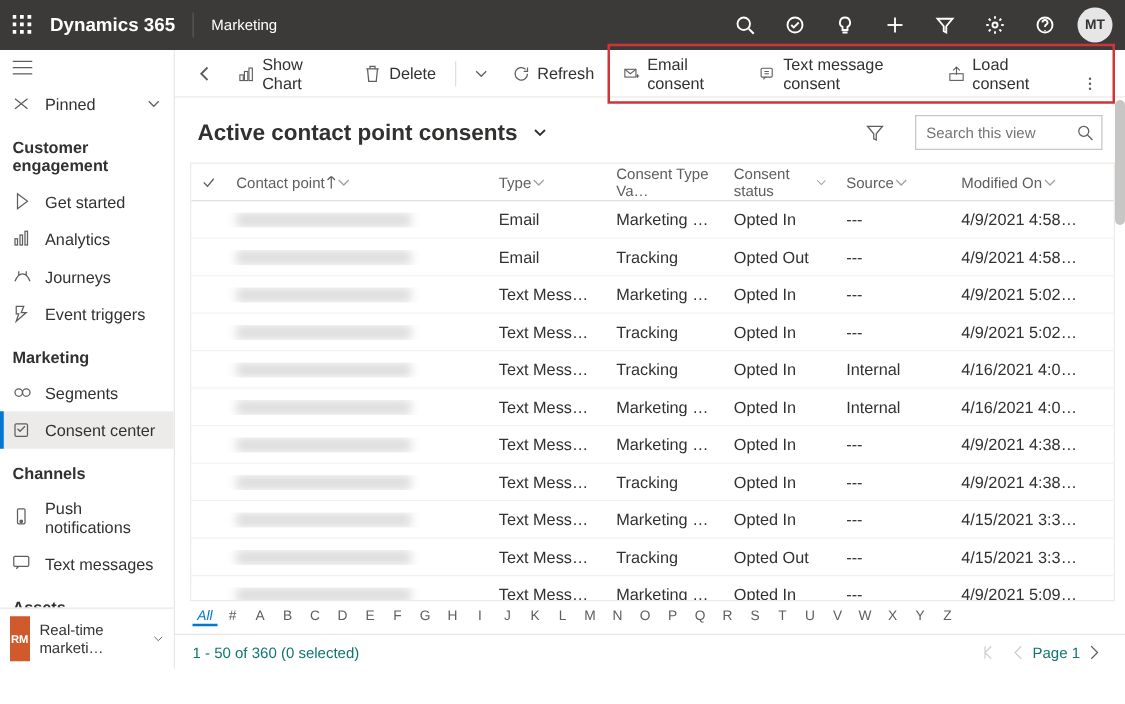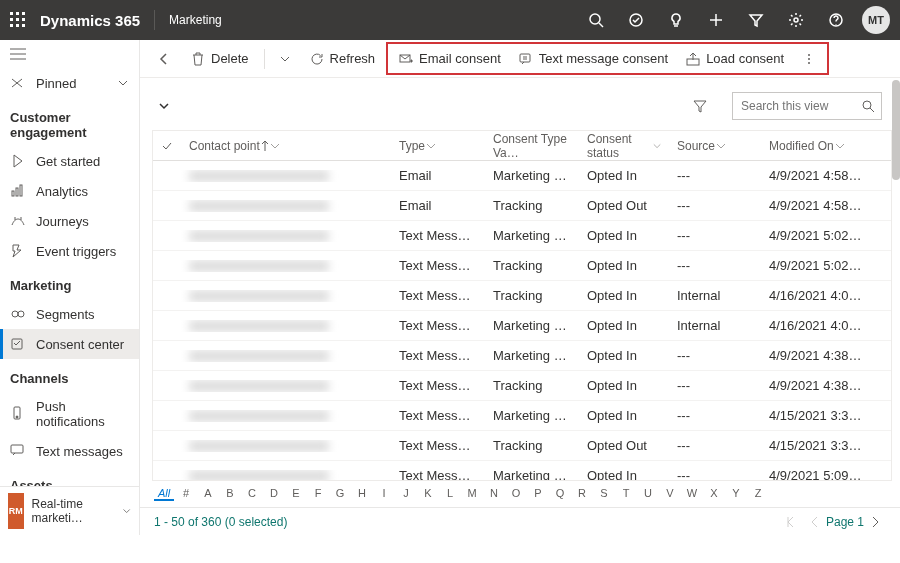--- a/index.html
+++ b/index.html
@@ -215,20 +215,28 @@
 
   <div class="mainwrap">
     <div class="cmdbar">
       <div class="cmd-btn">
           <svg class="cmd-ico" viewBox="0 0 14 14">
             <path d="M9 2L4 7l5 5" stroke="#605e5c" fill="none" stroke-width="1.5"></path>
           </svg>
         </div>
       <div class="cmd-btn">
           <svg class="cmd-ico" viewBox="0 0 14 14">
+            <rect x="1" y="8" width="3" height="5" fill="none" stroke="#605e5c"></rect>
+            <rect x="5" y="5" width="3" height="8" fill="none" stroke="#605e5c"></rect>
+            <rect x="9" y="2" width="3" height="11" fill="none" stroke="#605e5c"></rect>
+          </svg>
+          <span>Show Chart</span>
+        </div>
+      <div class="cmd-btn">
+          <svg class="cmd-ico" viewBox="0 0 14 14">
             <path d="M2 3h10M5 3V1h4v2M3 3l1 10h6l1-10" stroke="#605e5c" fill="none"></path>
           </svg>
           <span>Delete</span>
         </div>
       <div class="cmd-sep"></div>
       <div class="cmd-btn">
           <svg width="10" height="10" viewBox="0 0 10 10">
             <path d="M1 3l4 4 4-4" stroke="#605e5c" fill="none"></path>
           </svg>
         </div>
@@ -264,20 +272,21 @@
             <svg width="14" height="14" viewBox="0 0 14 14">
               <circle cx="7" cy="3" r="1" fill="#605e5c"></circle>
               <circle cx="7" cy="7" r="1" fill="#605e5c"></circle>
               <circle cx="7" cy="11" r="1" fill="#605e5c"></circle>
             </svg>
           </div>
       </div>
     </div>
 
     <div class="view-head">
+      <span class="view-title">Active contact point consents</span>
       <svg class="chev-down" viewBox="0 0 12 12">
           <path d="M2 4l4 4 4-4" stroke="#323130" fill="none" stroke-width="1.5"></path>
         </svg>
       <div class="view-spacer"></div>
       <svg class="filter-ico" viewBox="0 0 16 16">
           <path d="M2 3h12l-5 6v5l-2-1V9z" stroke="#605e5c" fill="none"></path>
         </svg>
       <div class="search-wrap">
         <input class="search-box" placeholder="Search this view" style="">
         <svg width="14" height="14" viewBox="0 0 14 14">

